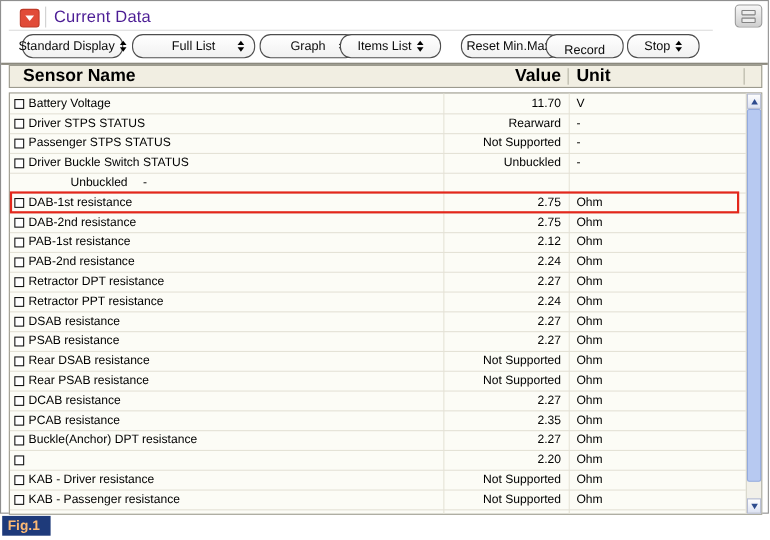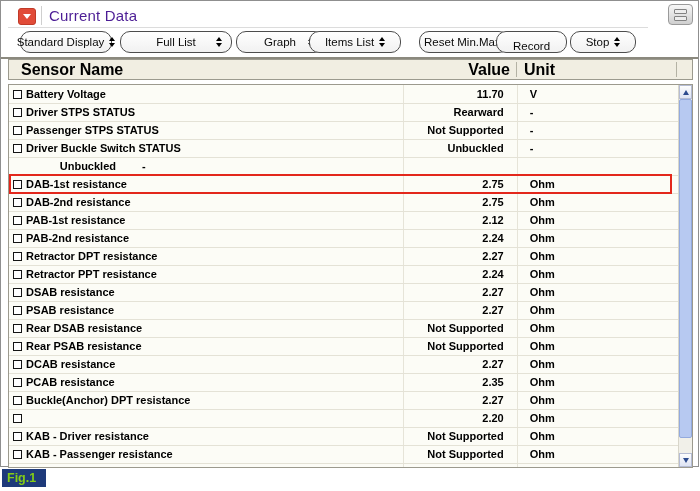--- a/index.html
+++ b/index.html
@@ -66,21 +66,21 @@
 
   
   .grid-body {
     position:absolute; left:7px; top:83px; width:685px; height:384px;
     background:#fcfcf6; border:1px solid #9c9a8e;
   }
   .rows { position:absolute; left:0; top:1px; width:669px; }
   .vdiv { position:absolute; top:0; bottom:0; width:1px; background:#e6e4d8; }
   .row {
     position:relative; display:flex; height:18px;
-    border-bottom:1px solid #e4e2d6; font-size:11px; font-weight:bold; color:#000;gap:12px;
+    border-bottom:1px solid #e4e2d6; font-size:11px; font-weight:normal; color:#000;
   }
   .cell { line-height:17px; white-space:nowrap; overflow:hidden; }
   .name-cell { width:394px; display:flex; align-items:center; padding-left:4px; }
   .checkbox {
     width:9px; height:9px; border:1.5px solid #141414; background:#fff;
     margin-right:4px; flex:0 0 auto; cursor:pointer;
   }
   .value-cell { width:114px; text-align:right; padding-right:7px; }
   .unit-cell { width:161px; padding-left:7px; }
   .row-highlight {
@@ -103,21 +103,21 @@
   .sb-tri-u { width:0; height:0; border-left:3px solid transparent; border-right:3px solid transparent; border-bottom:5px solid #2d4b8e; }
   .sb-tri-d { width:0; height:0; border-left:3px solid transparent; border-right:3px solid transparent; border-top:5px solid #2d4b8e; }
   .sb-thumb {
     position:absolute; left:0; top:14px; width:13px; height:339px;
     background:#b7c9f1; border:1px solid #93aade; border-radius:2px; cursor:pointer;
   }
 
   
   .fig-label {
     position:absolute; left:2px; top:469px; width:44px; height:18px;
-    background:#1e3a7a; color:#84cc16; font-size:12.5px; font-weight:bold;
+    background:#1e3a7a; color:#fdba74; font-size:12.5px; font-weight:bold;
     line-height:18px; padding-left:5px;
   }
 </style>
 </head>
 <body>
 
 <div class="window">
 
   <div class="menu-btn">
     <span class="tri-dn-white"></span>

